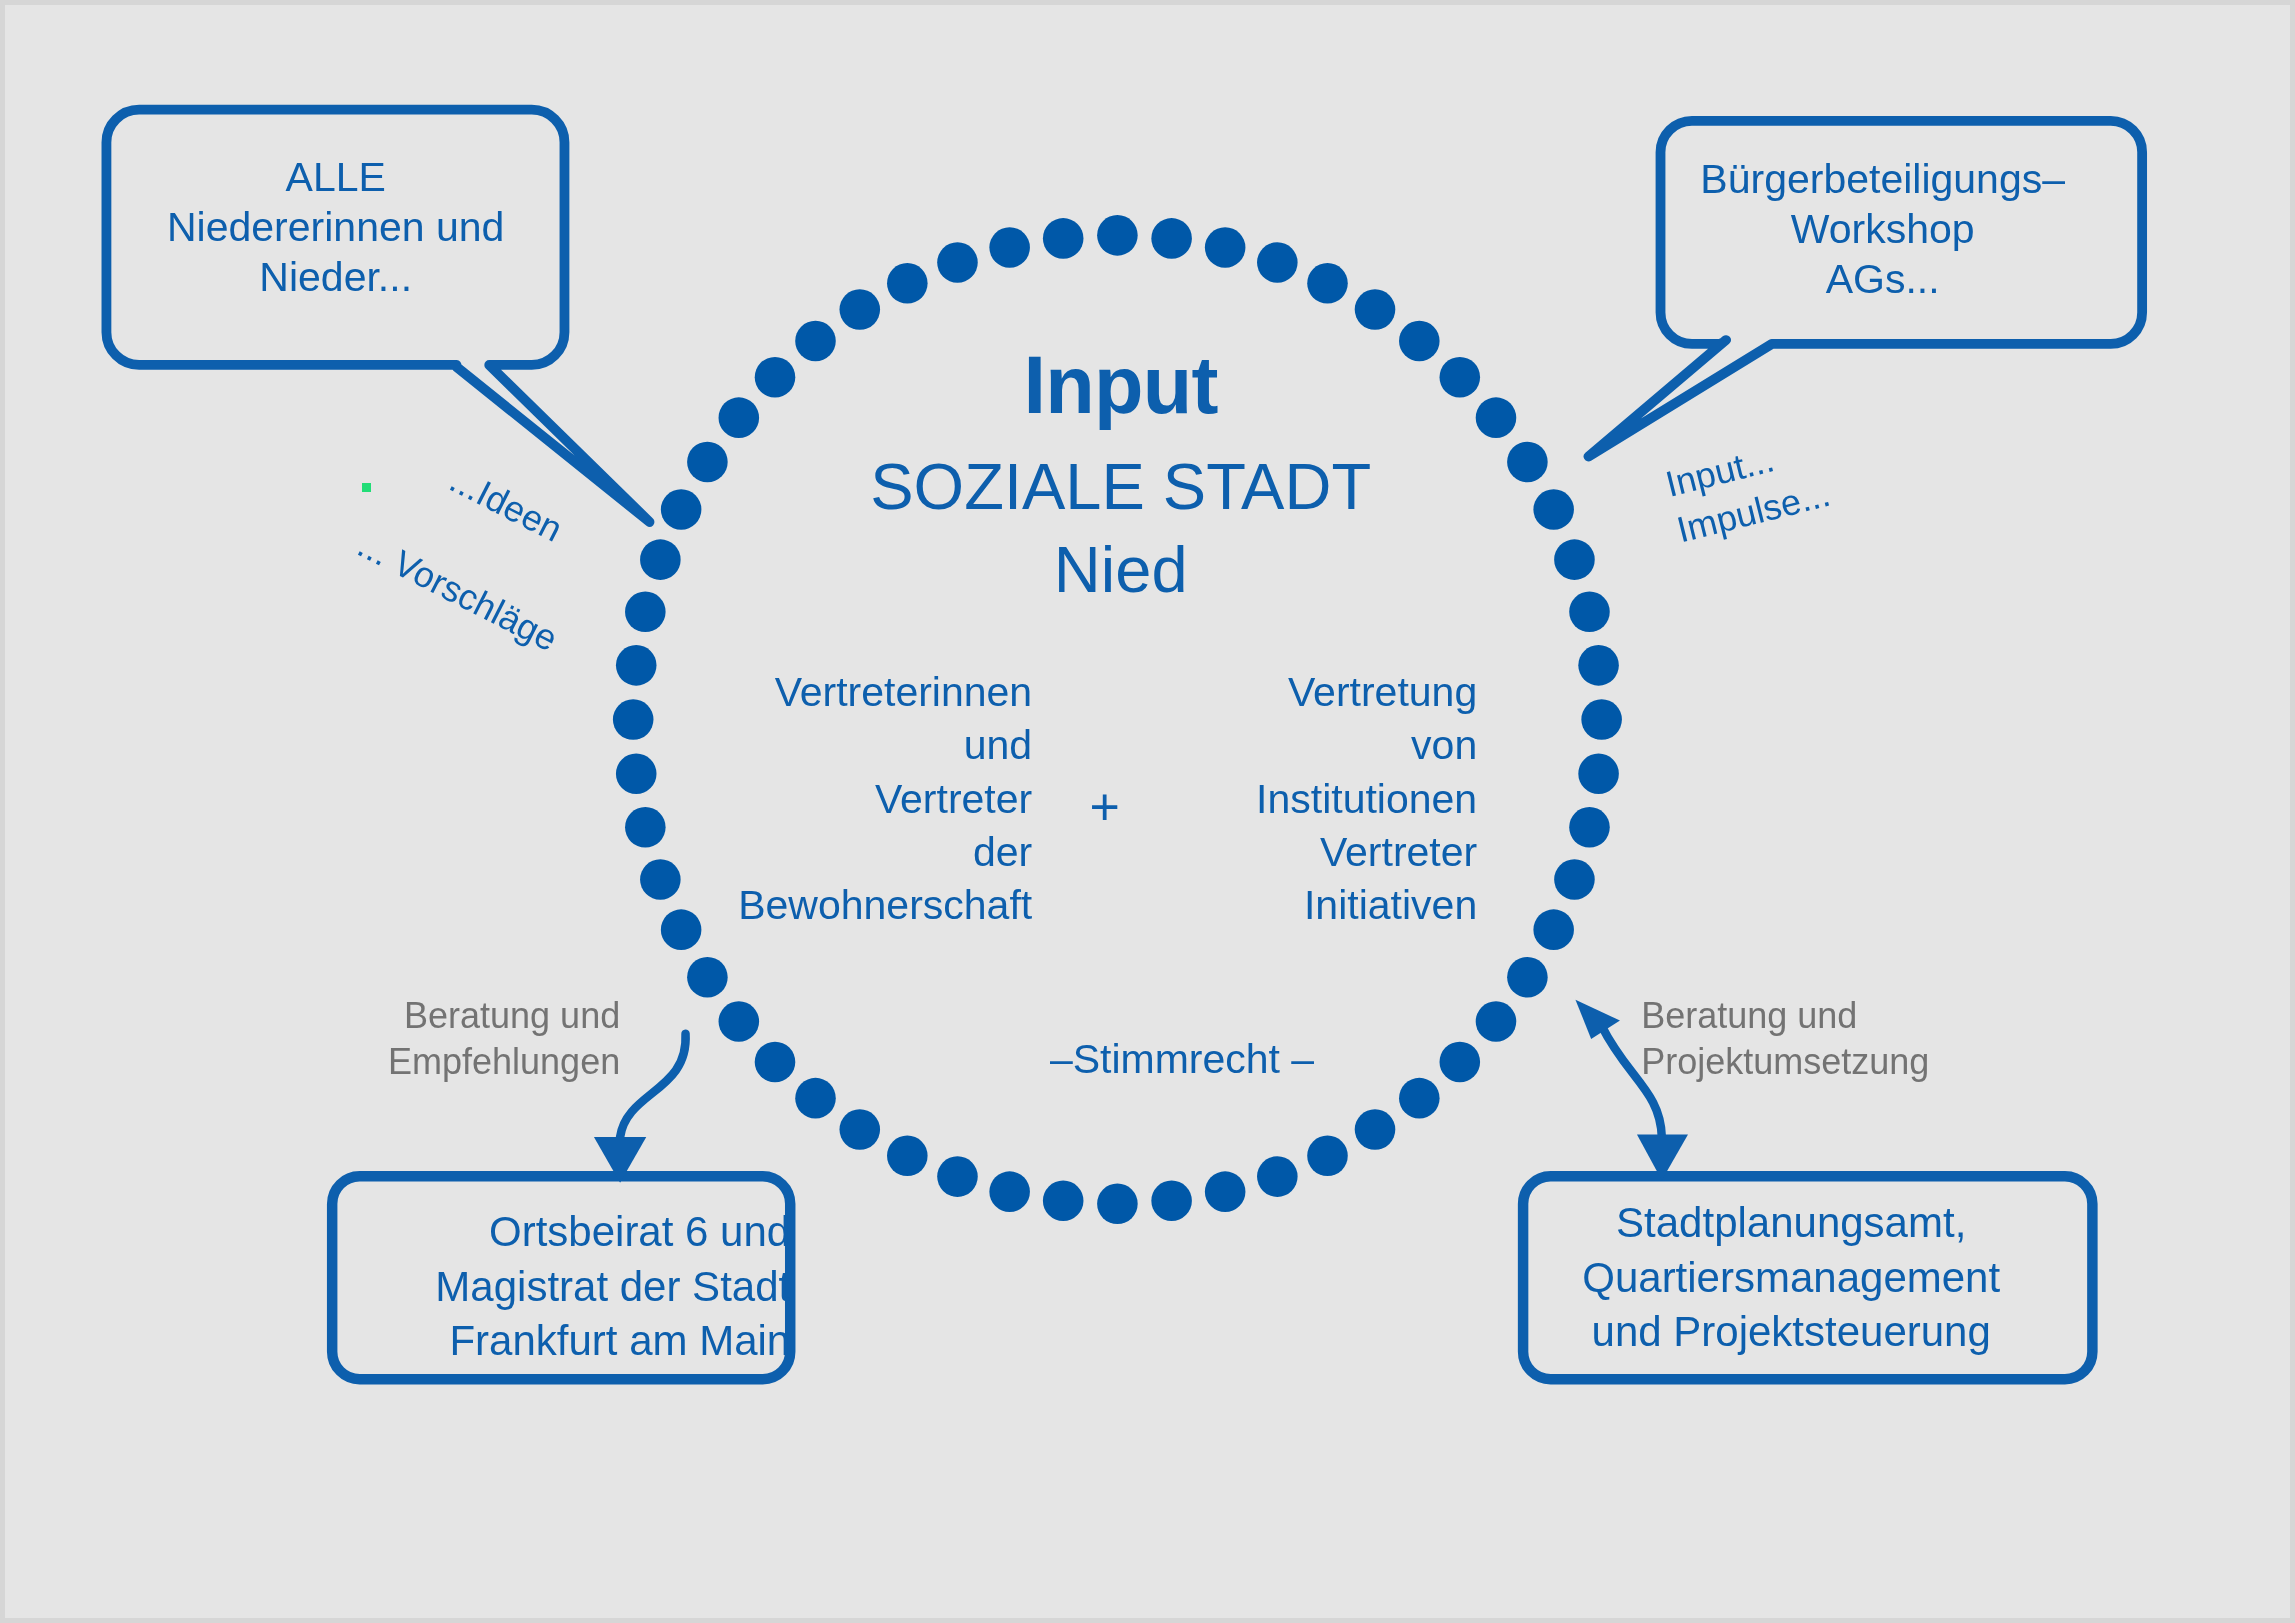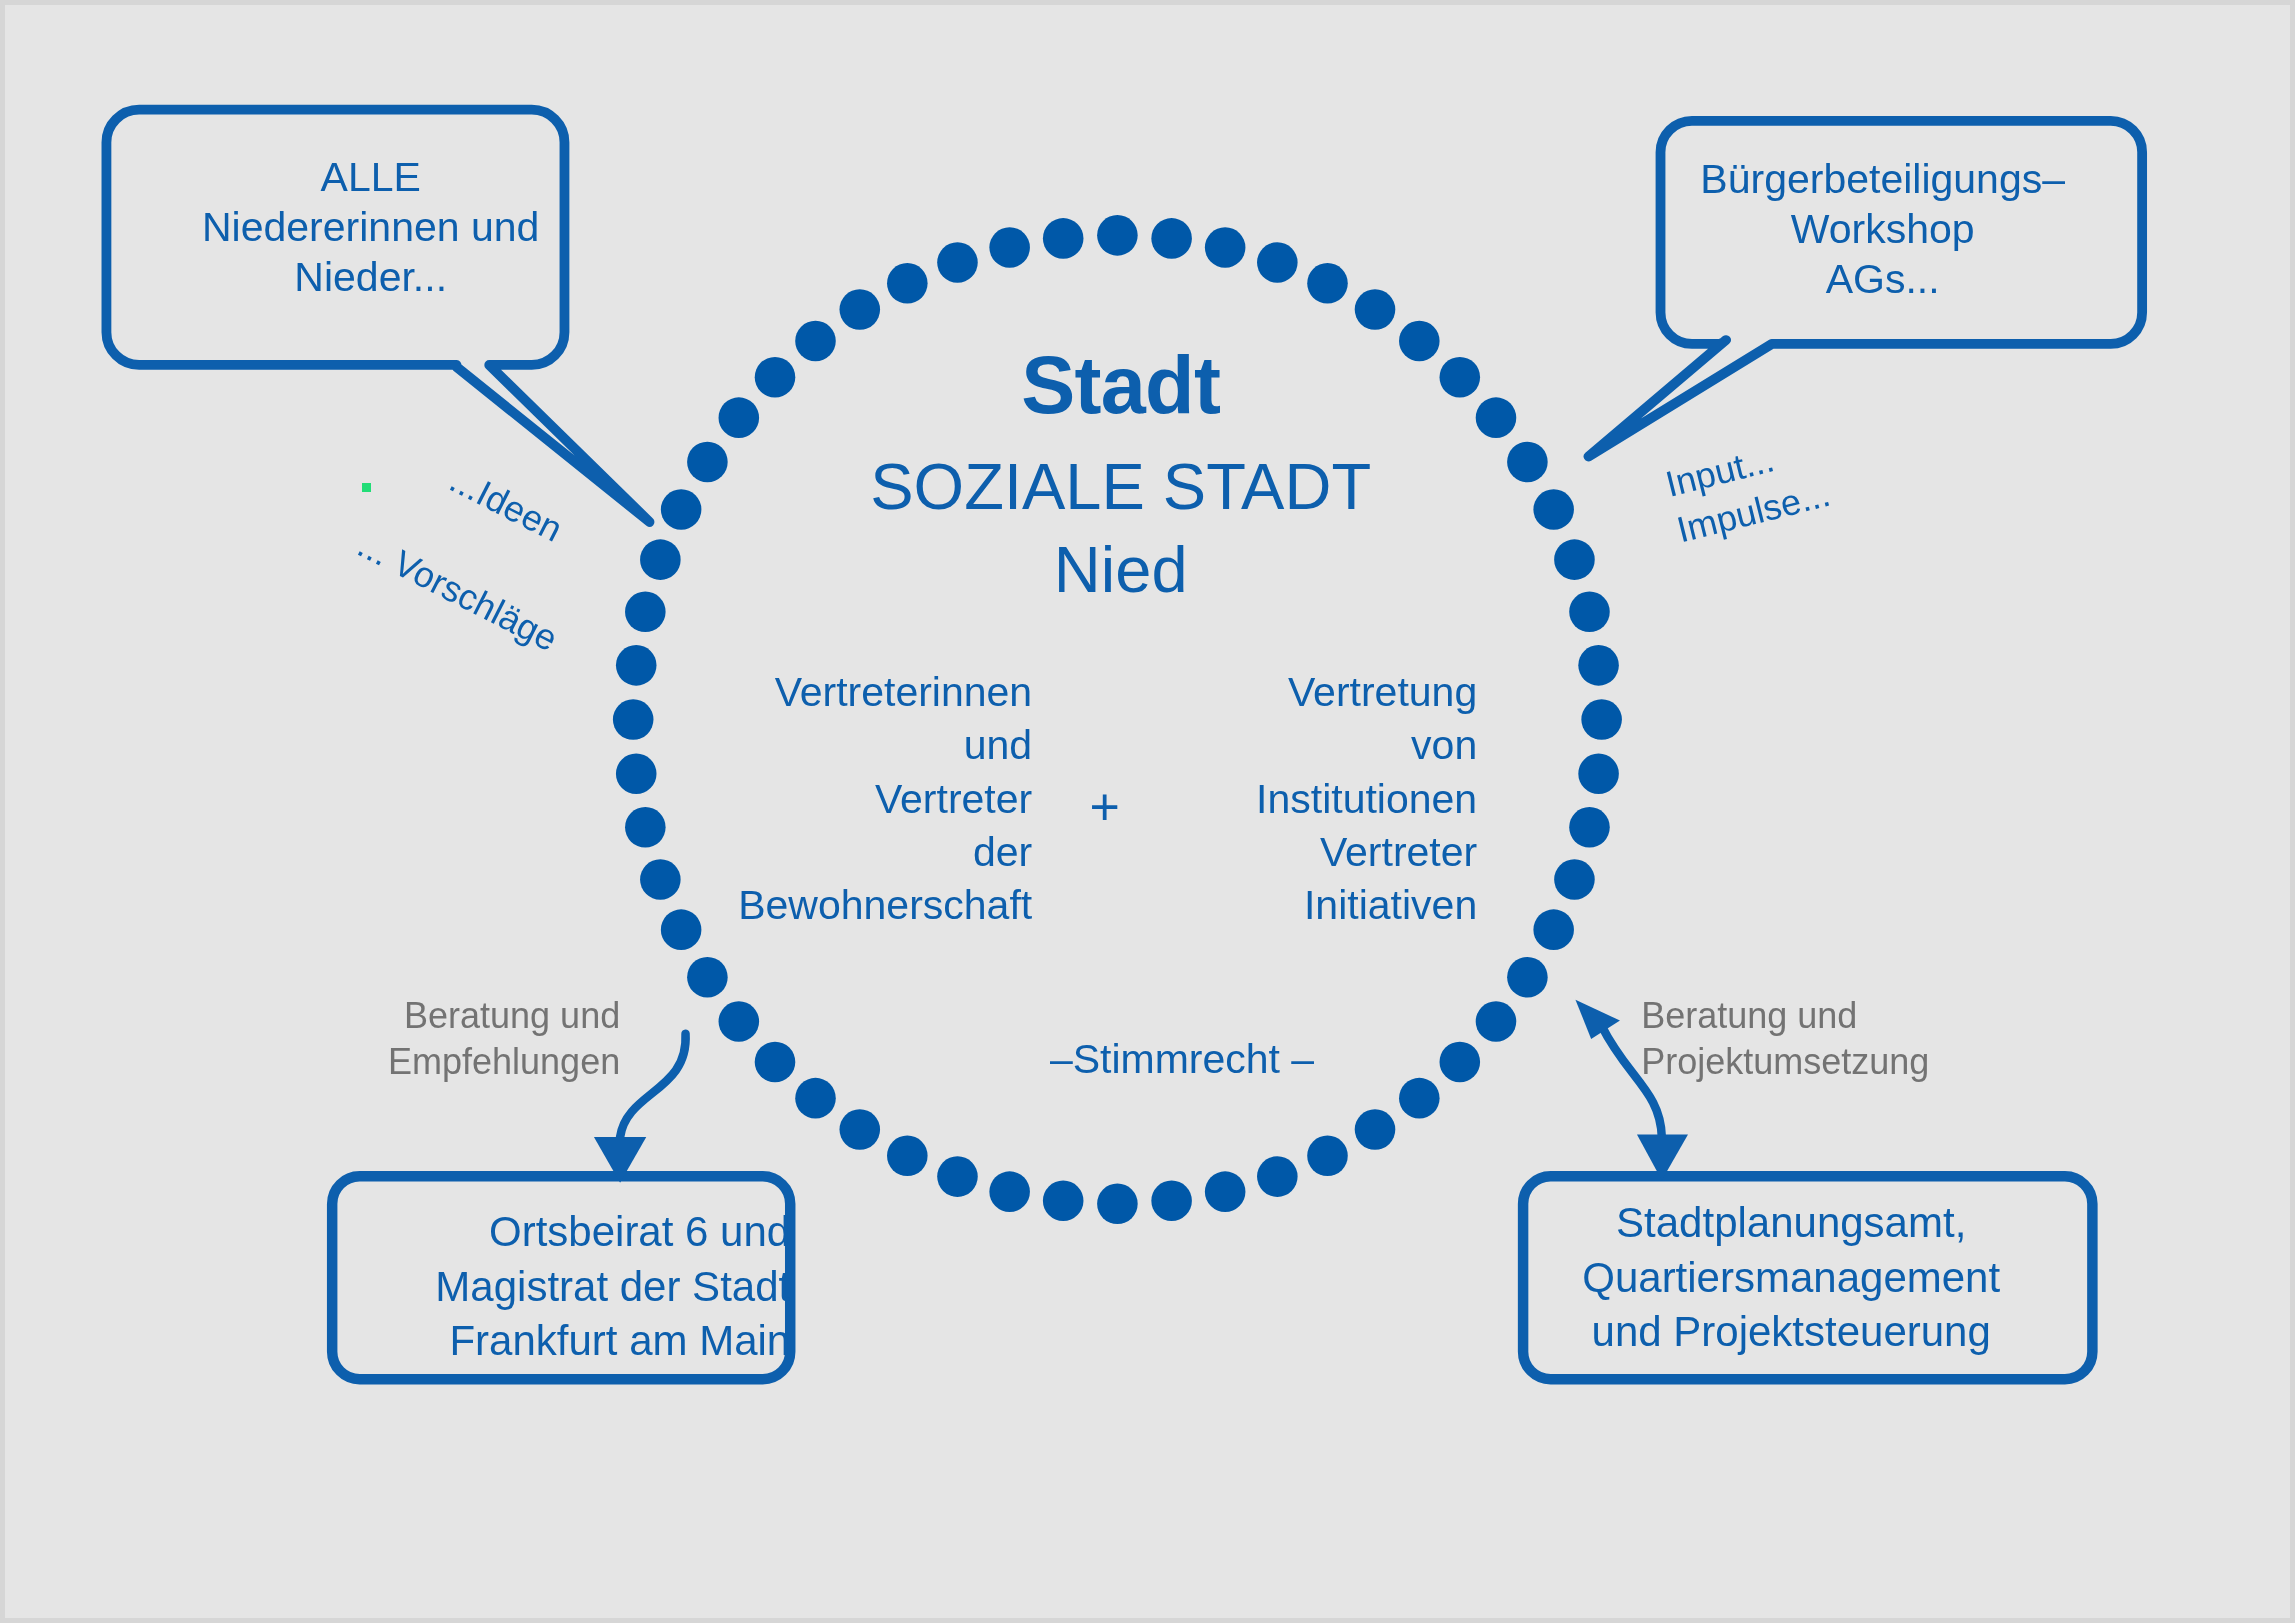--- a/index.html
+++ b/index.html
@@ -20,21 +20,21 @@
   svg{position:absolute;left:0;top:0;width:2285px;height:1613px;overflow:visible;}
 
   .bubble-text{
     position:absolute;
     text-align:center;
     color:#0d5fad;
     line-height:1.22;
     white-space:pre-line;
     pointer-events:none;
   }
-  .bubble-text.l1{font-size:41px;padding-left:35px;}
+  .bubble-text.l1{font-size:41px;}
   .bubble-text.l2{font-size:41px;}
 
   #title-beirat{
     position:absolute;left:772px;top:334px;width:687px;
     text-align:center;font-size:81px;font-weight:bold;color:#0d5fad;
     letter-spacing:-0.7px;
   }
   #title-sub{
     position:absolute;left:772px;top:440px;width:687px;
     text-align:center;font-size:65px;color:#0d5fad;line-height:1.28;
@@ -181,21 +181,21 @@
     <rect x="2320" y="1790" width="870" height="310" rx="42" ry="42" fill="none" stroke="#0d5fad" stroke-width="16"></rect>
 
     <path d="M 1040 1572 C 1045 1660 950 1660 940 1730" fill="none" stroke="#0d5fad" stroke-width="13" stroke-linecap="round"></path>
     <polygon points="900,1730 980,1730 940,1800" fill="#0d5fad"></polygon>
 
     <path d="M 2440 1560 C 2480 1640 2530 1660 2532 1730" fill="none" stroke="#0d5fad" stroke-width="13" stroke-linecap="round"></path>
     <polygon points="2400,1520 2468,1552 2424,1580" fill="#0d5fad"></polygon>
     <polygon points="2494,1726 2572,1726 2532,1796" fill="#0d5fad"></polygon>
   </svg>
 
-  <div id="title-beirat">Stadt</div>
+  <div id="title-beirat">Input</div>
   <div id="title-sub">SOZIALE STADT
 Nied</div>
 
   <div class="col" id="col-left">Vertreterinnen
 und
 Vertreter
 der
 Bewohnerschaft</div>
   <div id="plus">+</div>
   <div class="col" id="col-right">Vertretung

